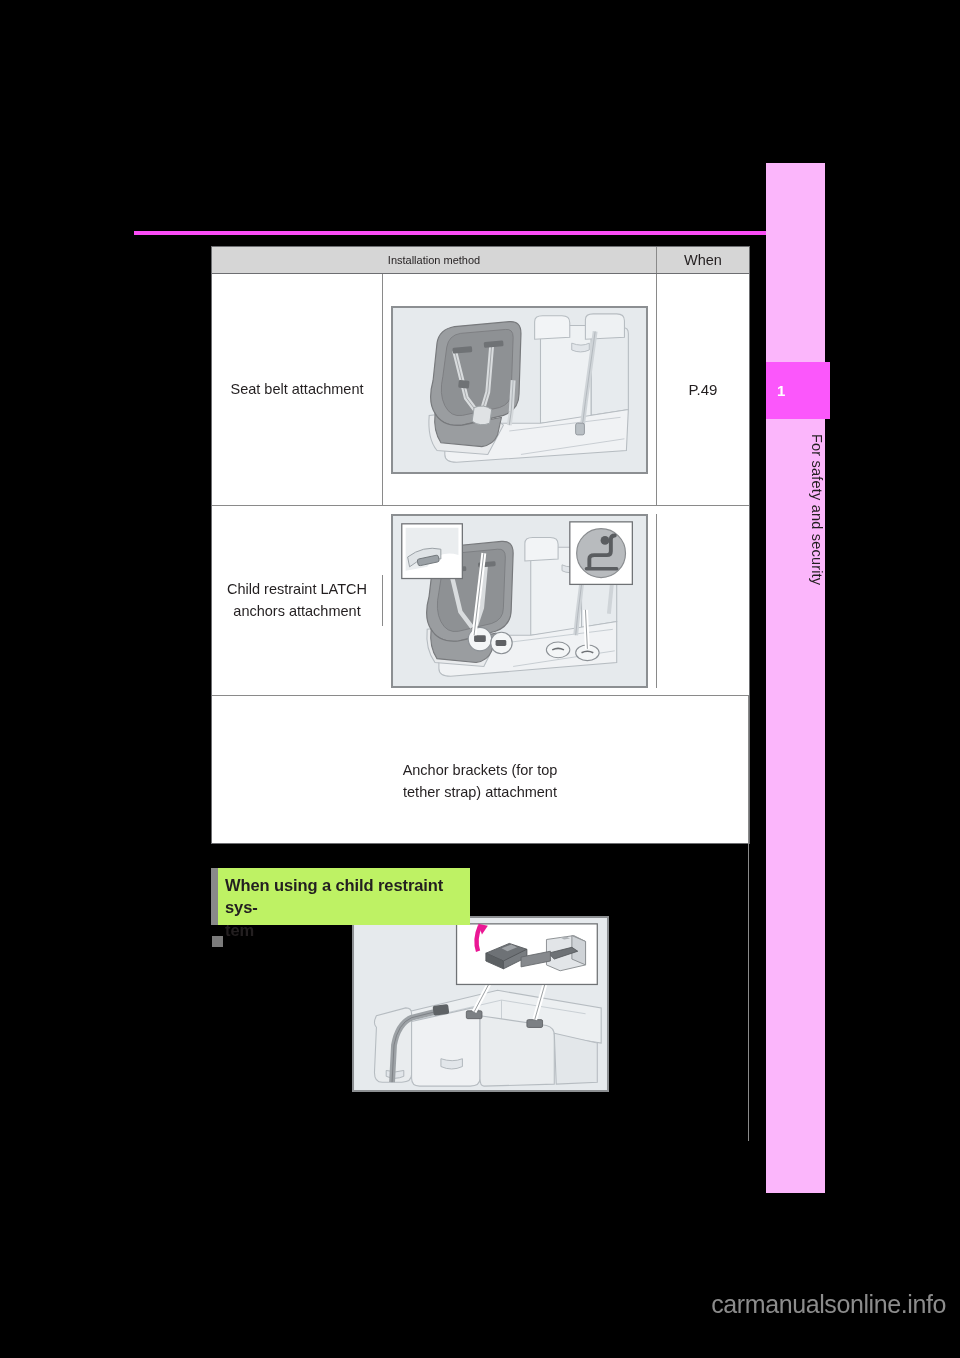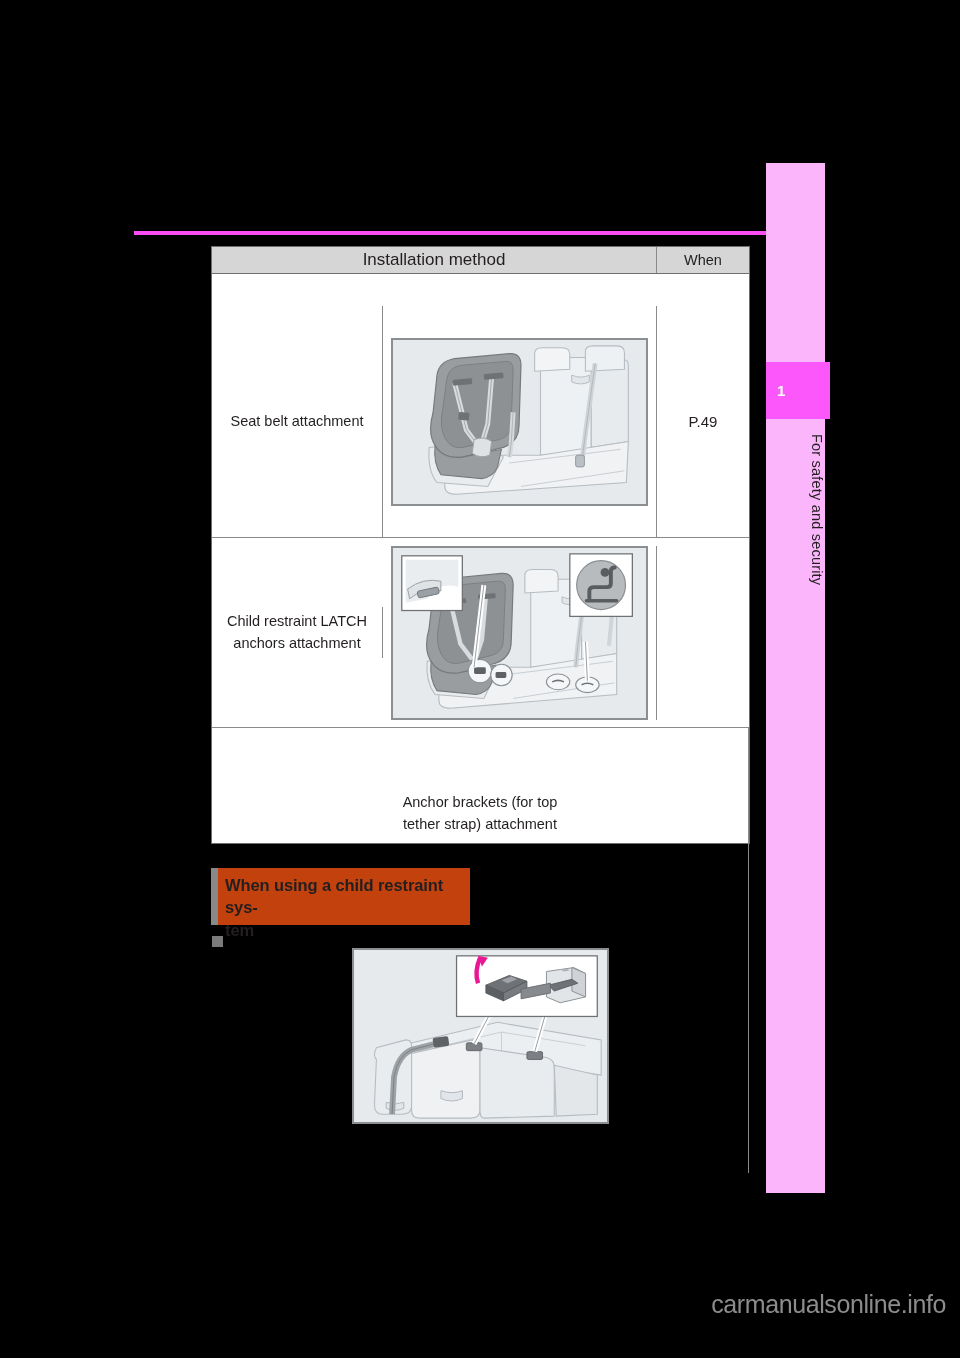--- a/index.html
+++ b/index.html
@@ -92,21 +92,21 @@
   .tbl-head {
     height: 27px;
     background: #d6d6d6;
     border-bottom: 1px solid #6d6e71;
   }
   .th-method {
     flex: 0 0 445px;
     display: flex;
     align-items: center;
     justify-content: center;
-    font-size: 17px;
+    font-size: 11px;
     color: #231f20;
     border-right: 1px solid #8a8a8a;
     box-sizing: border-box;
   }
   .th-page {
     flex: 1 1 auto;
     display: flex;
     align-items: center;
     justify-content: center;
     font-size: 14.5px;
@@ -143,21 +143,21 @@
   .cell-page {
     flex: 1 1 auto;
     display: flex;
     align-items: center;
     justify-content: center;
     font-size: 15px;
     color: #231f20;
     box-sizing: border-box;
   }
 
-  .row-h1 { height: 232px; margin-top: 32px; }
+  .row-h1 { height: 232px; }
   .row-h2 { height: 190px; align-items: center; }
   .row-h3 { height: 192px; flex-direction: column; }
 
   
   .illus {
     width: 257px;
     height: 168px;
     background: #e4e9ec;
     border: 2px solid #8c8f92;
     box-sizing: border-box;
@@ -168,21 +168,21 @@
   .illus.r3 { height: 176px; }
   .illus svg { display: block; width: 100%; height: 100%; }
 
   
   .sec-head {
     position: absolute;
     left: 211px;
     top: 868px;
     width: 259px;
     height: 57px;
-    background: #c2410c;
+    background: #bef264;
     box-sizing: border-box;
     display: flex;
     align-items: flex-start;
   }
   .sec-head-bar {
     flex: 0 0 7px;
     height: 100%;
     background: #898989;
   }
   .sec-head-text {

